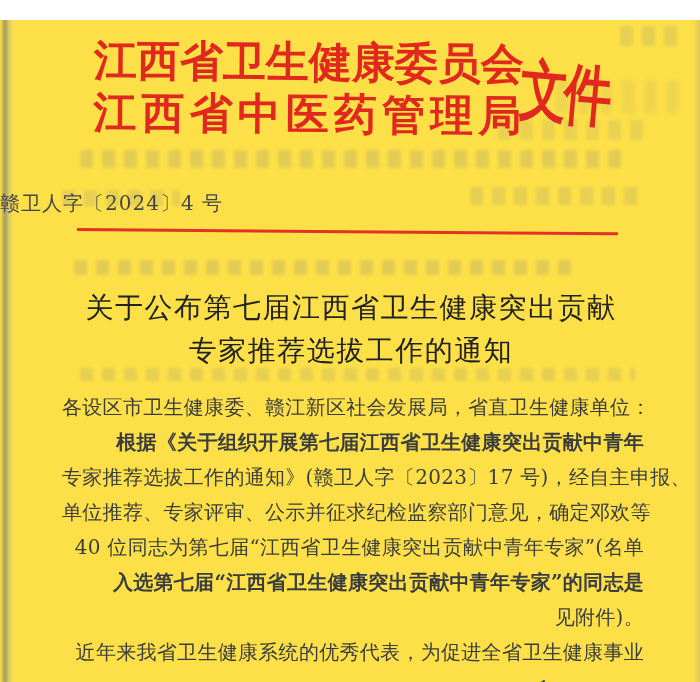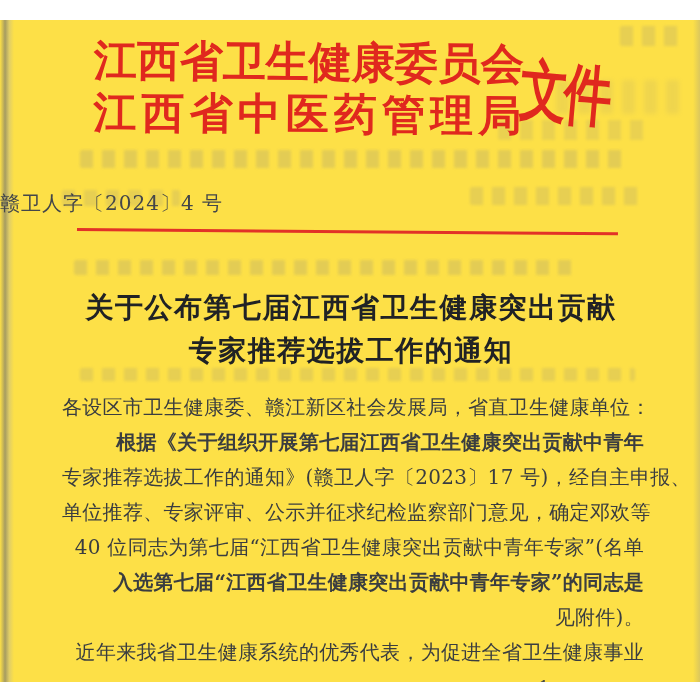--- a/index.html
+++ b/index.html
@@ -78,21 +78,21 @@
   
   .red-line {
     position: absolute; left: 77px; top: 208px; width: 541px; height: 3px;
     background: #e23227;
     transform: rotate(0.45deg); transform-origin: left top;
   }
   
   .doc-title {
     position: absolute; left: 60px; right: 58px; top: 266px;
     text-align: center;
-    font-weight: bold;
+    font-weight: normal;
     font-size: 28px;
     line-height: 43px;
     letter-spacing: 1.5px;
     color: #202225;
   }
   
   .doc-body {
     position: absolute; left: 62px; top: 370px; width: 582px;
     font-size: 20px;
     line-height: 35px;

